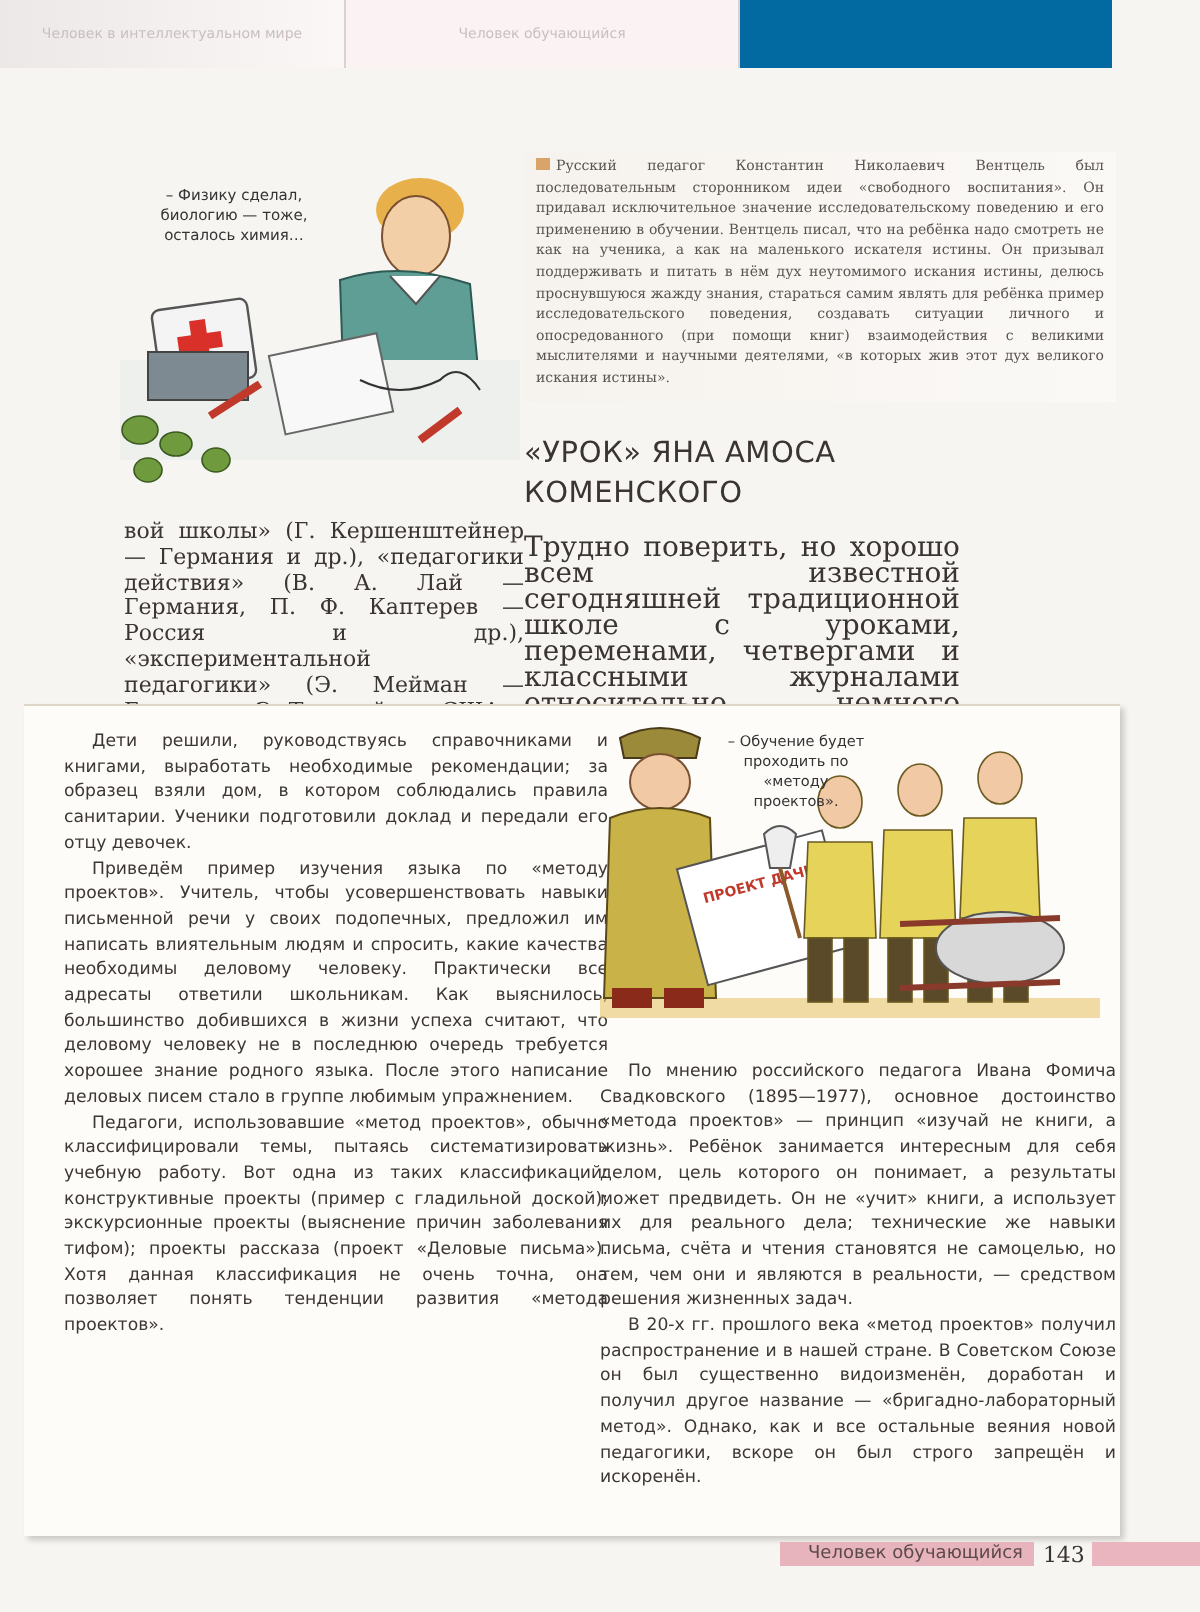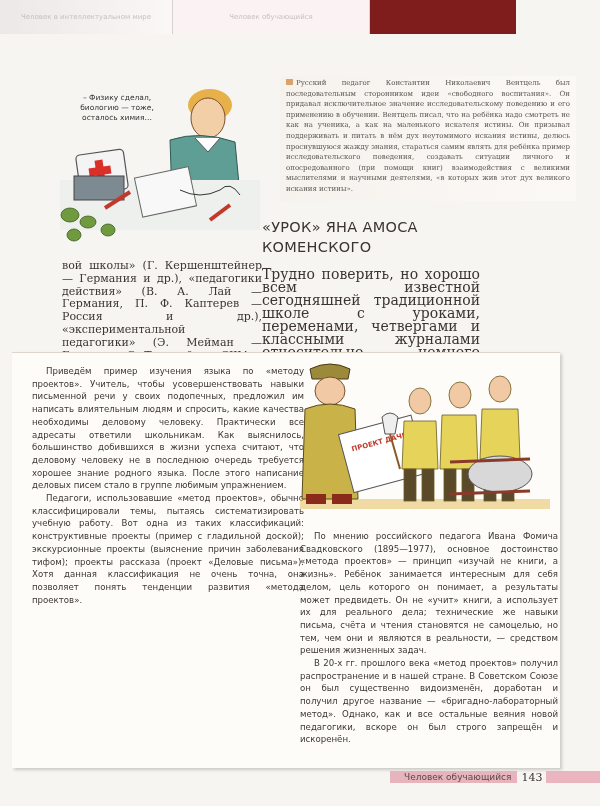--- a/index.html
+++ b/index.html
@@ -1,25 +1,25 @@
 <!DOCTYPE html>
 <html><head>
 <meta charset="utf-8">
 <style>
   html,body{margin:0;padding:0;}
   body{width:600px;height:806px;background:#f7f5f1;position:relative;overflow:hidden;font-family:"DejaVu Sans",sans-serif;color:#2a2624;}
-  .hdr{position:absolute;left:0;top:0;width:516px;height:34px;background:#7f1d1d;display:flex;}
+  .hdr{position:absolute;left:0;top:0;width:556px;height:34px;background:#0369a1;display:flex;}
   .hdr .tab{flex:0 0 auto;border-right:1px solid #d8d2d2;height:34px;display:flex;align-items:center;justify-content:center;font-size:7px;color:#c9bfbf;}
   .hdr .t1{width:172px;background:linear-gradient(90deg,#ece8e8,#faf7f6);}
   .hdr .t2{width:196px;}
   .hdr .t3{width:196px;background:#fbf3f3;}
   .hdr .t4{width:36px;border-right:none;}
   .illus1{position:absolute;left:60px;top:80px;width:200px;height:175px;}
   .bubble1{position:absolute;left:76px;top:93px;width:82px;font-size:7.5px;line-height:10px;text-align:center;color:#333;}
-  .sidenote{position:absolute;left:262px;top:76px;width:296px;font-family:"DejaVu Serif",serif;font-size:7px;line-height:10.6px;color:#5a5450;text-align:justify;background:linear-gradient(90deg,#f6f2ee,#fbf9f6);padding:2px 6px 6px 6px;box-sizing:border-box;margin-left:18px;}
+  .sidenote{position:absolute;left:262px;top:76px;width:296px;font-family:"DejaVu Serif",serif;font-size:7px;line-height:10.6px;color:#5a5450;text-align:justify;background:linear-gradient(90deg,#f6f2ee,#fbf9f6);padding:2px 6px 6px 6px;box-sizing:border-box;}
   .sidenote .mark{display:inline-block;width:7px;height:6px;background:#d9a36a;margin-right:3px;}
   .heading{position:absolute;left:262px;top:205px;width:240px;font-family:"DejaVu Sans",sans-serif;font-size:14.5px;line-height:20px;letter-spacing:.3px;color:#3a3432;font-weight:normal;}
   .leftcont{position:absolute;left:62px;top:260px;width:200px;font-family:"DejaVu Serif",serif;font-size:11px;line-height:12.8px;text-align:justify;color:#3a3432;}
   .rightintro{position:absolute;left:262px;top:268px;width:218px;font-family:"DejaVu Serif",serif;font-size:14px;line-height:13px;text-align:justify;color:#3a3432;}
   .box{position:absolute;left:12px;top:352px;width:548px;height:415px;background:#fdfcf9;border-top:1px solid #ddd6c8;box-shadow:2px 2px 3px rgba(0,0,0,.18);}
   .boxcol{position:absolute;font-family:"DejaVu Sans",sans-serif;font-size:8.6px;line-height:12.7px;text-align:justify;color:#3c3634;}
   .boxcol p{margin:0;text-indent:14px;}
   .lcol{left:20px;top:12px;width:272px;}
   .rcol{left:288px;top:177px;width:258px;}
   .illus2{position:absolute;left:288px;top:6px;width:250px;height:162px;}
@@ -69,20 +69,21 @@
   <span class="mark"></span><span>Русский педагог Константин Николаевич Вентцель был последовательным сторонником идеи «свободного воспитания». Он придавал исключительное значение исследовательскому поведению и его применению в обучении. Вентцель писал, что на ребёнка надо смотреть не как на ученика, а как на маленького искателя истины. Он призывал поддерживать и питать в нём дух неутомимого искания истины, делюсь проснувшуюся жажду знания, стараться самим являть для ребёнка пример исследовательского поведения, создавать ситуации личного и опосредованного (при помощи книг) взаимодействия с великими мыслителями и научными деятелями, «в которых жив этот дух великого искания истины».</span>
 </div>
 
 <h2 class="heading">«УРОК» ЯНА АМОСА КОМЕНСКОГО</h2>
 
 <div class="leftcont">вой школы» (Г. Кершенштейнер — Германия и др.), «педагогики действия» (В. А. Лай — Германия, П. Ф. Каптерев — Россия и др.), «экспериментальной педагогики» (Э. Мейман — Германия, Э. Торндайк — США и др.).</div>
 <div class="rightintro">Трудно поверить, но хорошо всем известной сегодняшней традиционной школе с уроками, переменами, четвергами и классными журналами относительно немного времени. Примерно 300 лет</div>
 
 <div class="box">
   <div class="boxcol lcol">
+    <p>Дети решили, руководствуясь справочниками и книгами, выработать необходимые рекомендации; за образец взяли дом, в котором соблюдались правила санитарии. Ученики подготовили доклад и передали его отцу девочек.</p>
     <p>Приведём пример изучения языка по «методу проектов». Учитель, чтобы усовершенствовать навыки письменной речи у своих подопечных, предложил им написать влиятельным людям и спросить, какие качества необходимы деловому человеку. Практически все адресаты ответили школьникам. Как выяснилось, большинство добившихся в жизни успеха считают, что деловому человеку не в последнюю очередь требуется хорошее знание родного языка. После этого написание деловых писем стало в группе любимым упражнением.</p>
     <p>Педагоги, использовавшие «метод проектов», обычно классифицировали темы, пытаясь систематизировать учебную работу. Вот одна из таких классификаций: конструктивные проекты (пример с гладильной доской); экскурсионные проекты (выяснение причин заболевания тифом); проекты рассказа (проект «Деловые письма»). Хотя данная классификация не очень точна, она позволяет понять тенденции развития «метода проектов».</p>
   </div>
 
   <svg class="illus2" viewBox="0 0 250 162">
     <rect x="0" y="140" width="250" height="10" fill="#e9c56a" opacity=".6"></rect>
 
     <path d="M10 10 Q30 0 50 10 L48 20 L12 20 Z" fill="#9a8a3a" stroke="#4a3a1a"></path>
     <ellipse cx="30" cy="32" rx="15" ry="14" fill="#f1c9a5" stroke="#7a5030"></ellipse>
     <path d="M5 50 Q30 40 55 50 L58 140 L2 140 Z" fill="#c9b349" stroke="#5a4a1a"></path>
@@ -106,20 +107,21 @@
         <rect x="162" y="110" width="12" height="32" fill="#5a4a2a"></rect>
       <ellipse cx="200" cy="30" rx="11" ry="13" fill="#f1c9a5"></ellipse>
       <path d="M182 50 L218 50 L220 100 L180 100 Z" fill="#e6d45a"></path>
       <rect x="184" y="100" width="12" height="42" fill="#5a4a2a"></rect>
         <rect x="202" y="100" width="12" height="42" fill="#5a4a2a"></rect>
     </g>
     <ellipse cx="200" cy="115" rx="32" ry="18" fill="#d8d8d8" stroke="#555"></ellipse>
     <line x1="150" y1="103" x2="230" y2="100" stroke="#8a3a2a" stroke-width="3"></line>
     <line x1="150" y1="135" x2="230" y2="132" stroke="#8a3a2a" stroke-width="3"></line>
   </svg>
+  <div class="bubble2">– Обучение будет проходить по «методу проектов».</div>
 
   <div class="boxcol rcol">
     <p>По мнению российского педагога Ивана Фомича Свадковского (1895—1977), основное достоинство «метода проектов» — принцип «изучай не книги, а жизнь». Ребёнок занимается интересным для себя делом, цель которого он понимает, а результаты может предвидеть. Он не «учит» книги, а использует их для реального дела; технические же навыки письма, счёта и чтения становятся не самоцелью, но тем, чем они и являются в реальности, — средством решения жизненных задач.</p>
     <p>В 20-х гг. прошлого века «метод проектов» получил распространение и в нашей стране. В Советском Союзе он был существенно видоизменён, доработан и получил другое название — «бригадно-лабораторный метод». Однако, как и все остальные веяния новой педагогики, вскоре он был строго запрещён и искоренён.</p>
   </div>
 </div>
 
 <div class="footer">
   <div class="band">Человек обучающийся</div>
   <span class="num">143</span>

